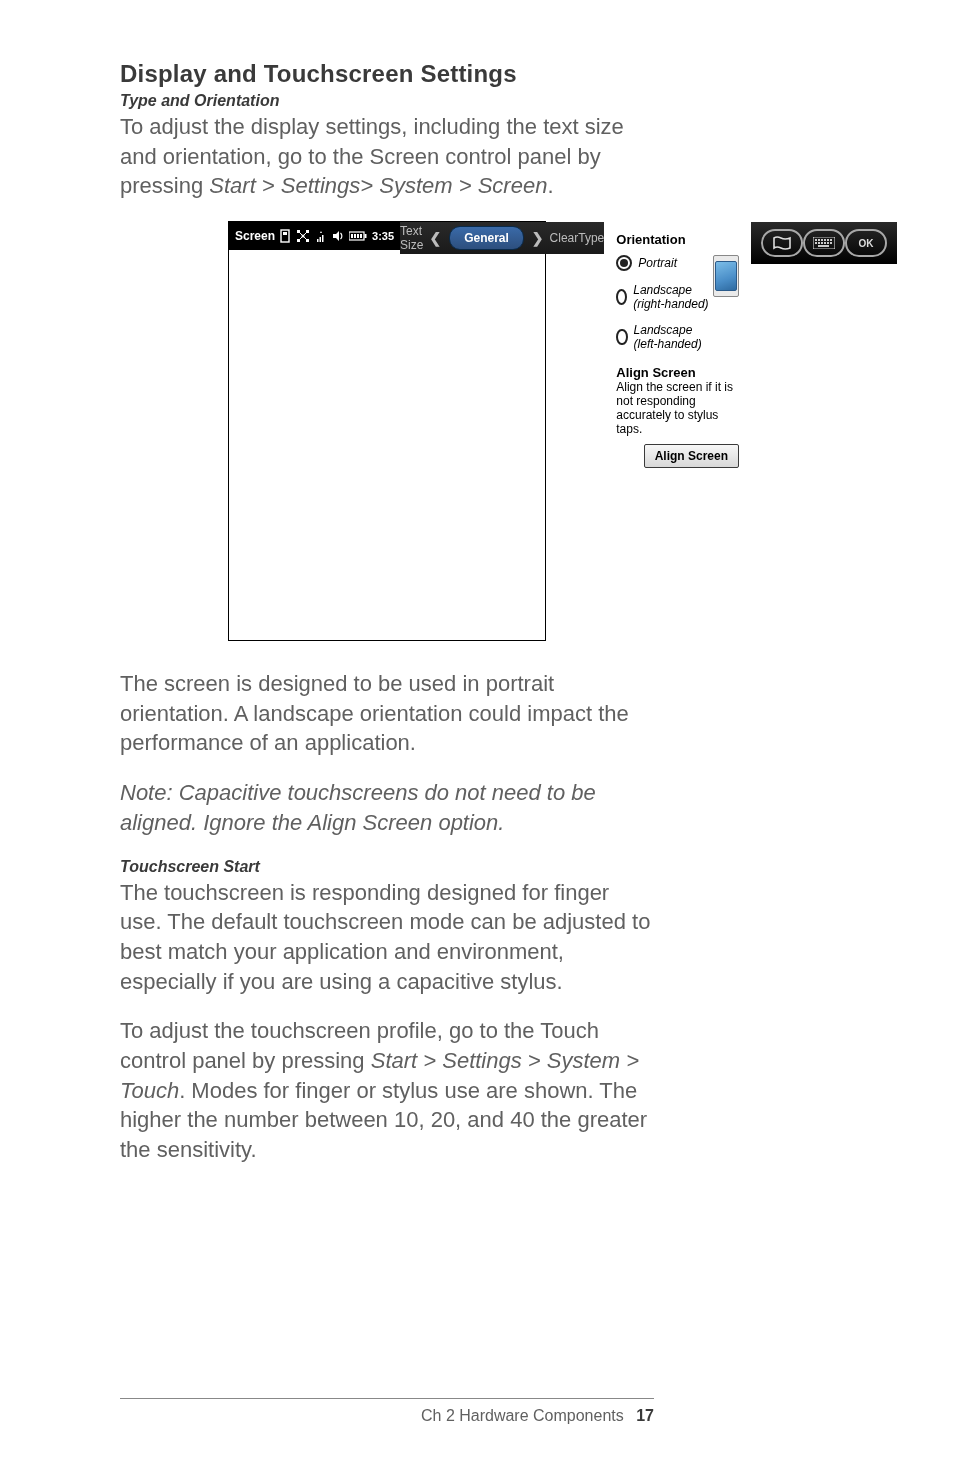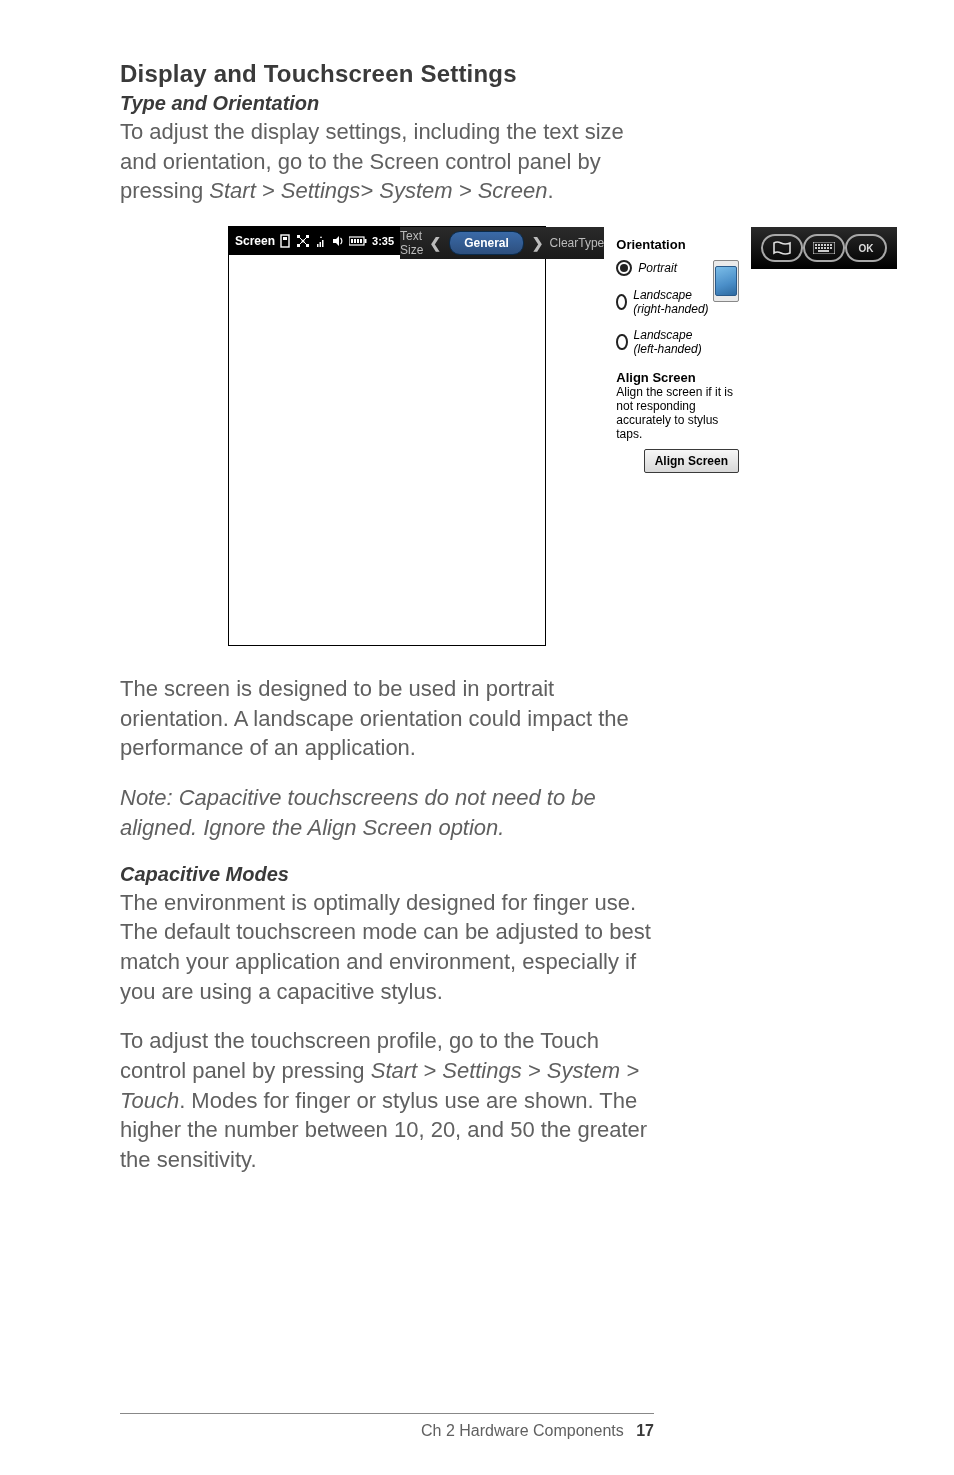--- a/index.html
+++ b/index.html
@@ -22,21 +22,21 @@
     color: #3a3a3a;
     font-size: 24px;
     margin: 0 0 4px 0;
     letter-spacing: 0.2px;
   }
   h3 {
     font-family: "Segoe UI", Arial, sans-serif;
     font-weight: 700;
     font-style: italic;
     color: #3a3a3a;
-    font-size: 20px;
+    font-size: 16px;
     margin: 0 0 2px 0;
   }
   p {
     font-family: "Century Gothic", "Segoe UI", Arial, sans-serif;
     font-size: 22px;
     line-height: 1.35;
     margin: 0 0 20px 0;
     color: #606060;
   }
   em { font-style: italic; }
@@ -191,21 +191,21 @@
     color: #ddd;
     font-size: 10px;
     font-weight: bold;
   }
   .softbtn.center svg { display: block; }
   
   .footer {
     position: absolute;
     left: 120px;
     right: 120px;
-    bottom: 35px;
+    bottom: 50px;
   }
   .footer-line {
     border-top: 1px solid #888;
     margin-bottom: 8px;
   }
   .footer-text {
     text-align: right;
     font-family: "Century Gothic", "Segoe UI", Arial, sans-serif;
     font-size: 16px;
     color: #606060;
@@ -338,26 +338,26 @@
         <div class="softbtn">OK</div>
       </div>
 
     </div>
   </div>
 
   <p>The screen is designed to be used in portrait orientation. A landscape orientation could impact the performance of an application.</p>
 
   <p><em>Note: Capacitive touchscreens do not need to be aligned. Ignore the Align Screen option.</em></p>
 
-  <h3>Capacitive Modes</h3>
-
-  <p>The environment is optimally designed for finger use. The default touchscreen mode can be adjusted to best match your application and environment, especially if you are using a capacitive stylus.</p>
+  <h3>Touchscreen Start</h3>
+
+  <p>The touchscreen is responding designed for finger use. The default touchscreen mode can be adjusted to best match your application and environment, especially if you are using a capacitive stylus.</p>
 
   <p>
-    <span>To adjust the touchscreen profile, go to the Touch control panel by pressing </span><em>Start &gt; Settings &gt; System &gt; Touch</em><span>. Modes for finger or stylus use are shown. The higher the number between 10, 20, and 50 the greater the sensitivity.</span>
+    <span>To adjust the touchscreen profile, go to the Touch control panel by pressing </span><em>Start &gt; Settings &gt; System &gt; Touch</em><span>. Modes for finger or stylus use are shown. The higher the number between 10, 20, and 40 the greater the sensitivity.</span>
   </p>
 
   <div class="footer">
     <div class="footer-line"></div>
     <div class="footer-text">
       <span>Ch 2   Hardware Components</span>
       <span class="pn">17</span>
     </div>
   </div>
 

